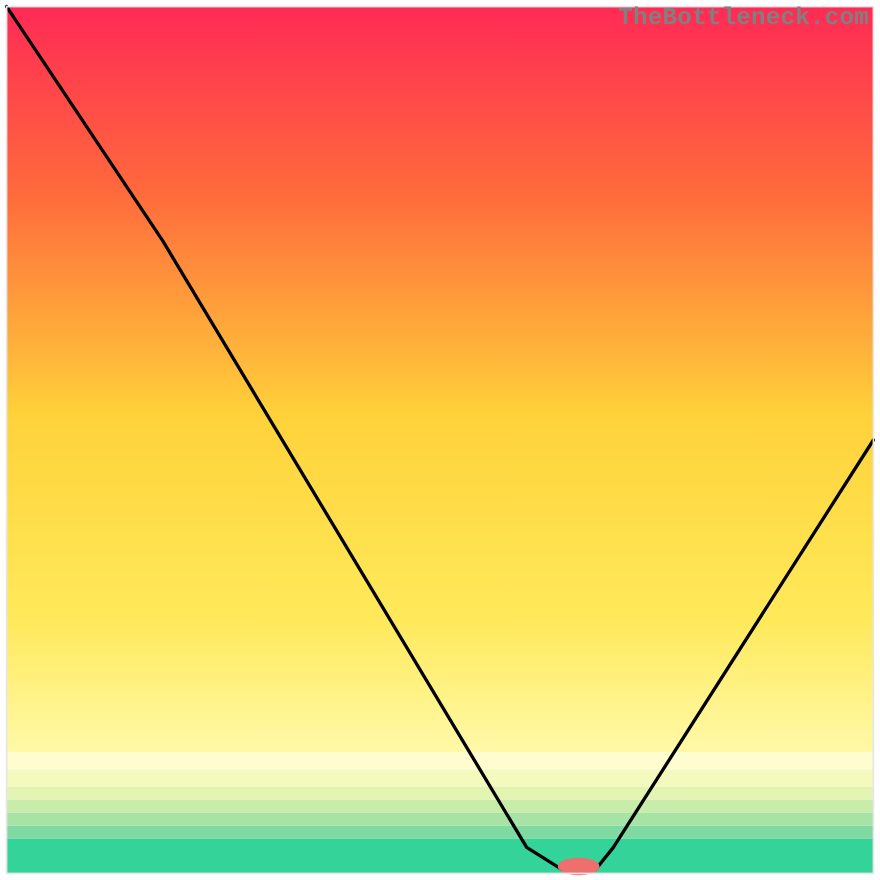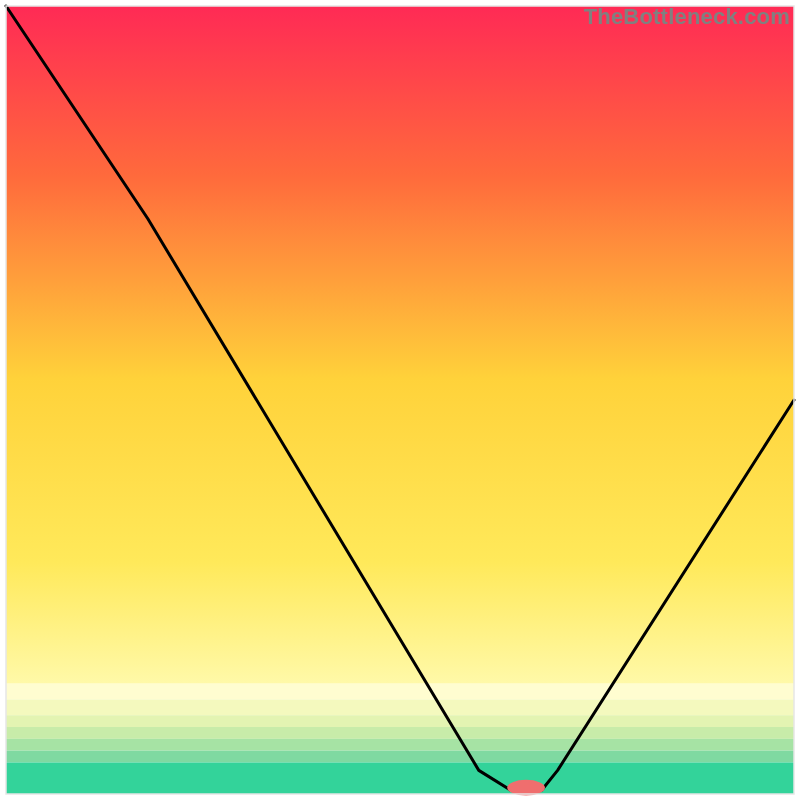--- a/index.html
+++ b/index.html
@@ -8,20 +8,21 @@
     width: 800px;
     height: 800px;
     overflow: hidden;
     background: #ffffff;
     font-family: Arial, Helvetica, sans-serif;
   }
   .chart-container {
     position: relative;
     width: 800px;
     height: 572px;
+    font-family: Liberation Mono, monospace;
   }
   svg.chart {
     position: absolute;
     top: 0;
     left: 0;
     width: 800px;
     height: 800px;
     display: block;
   }
   .watermark {

